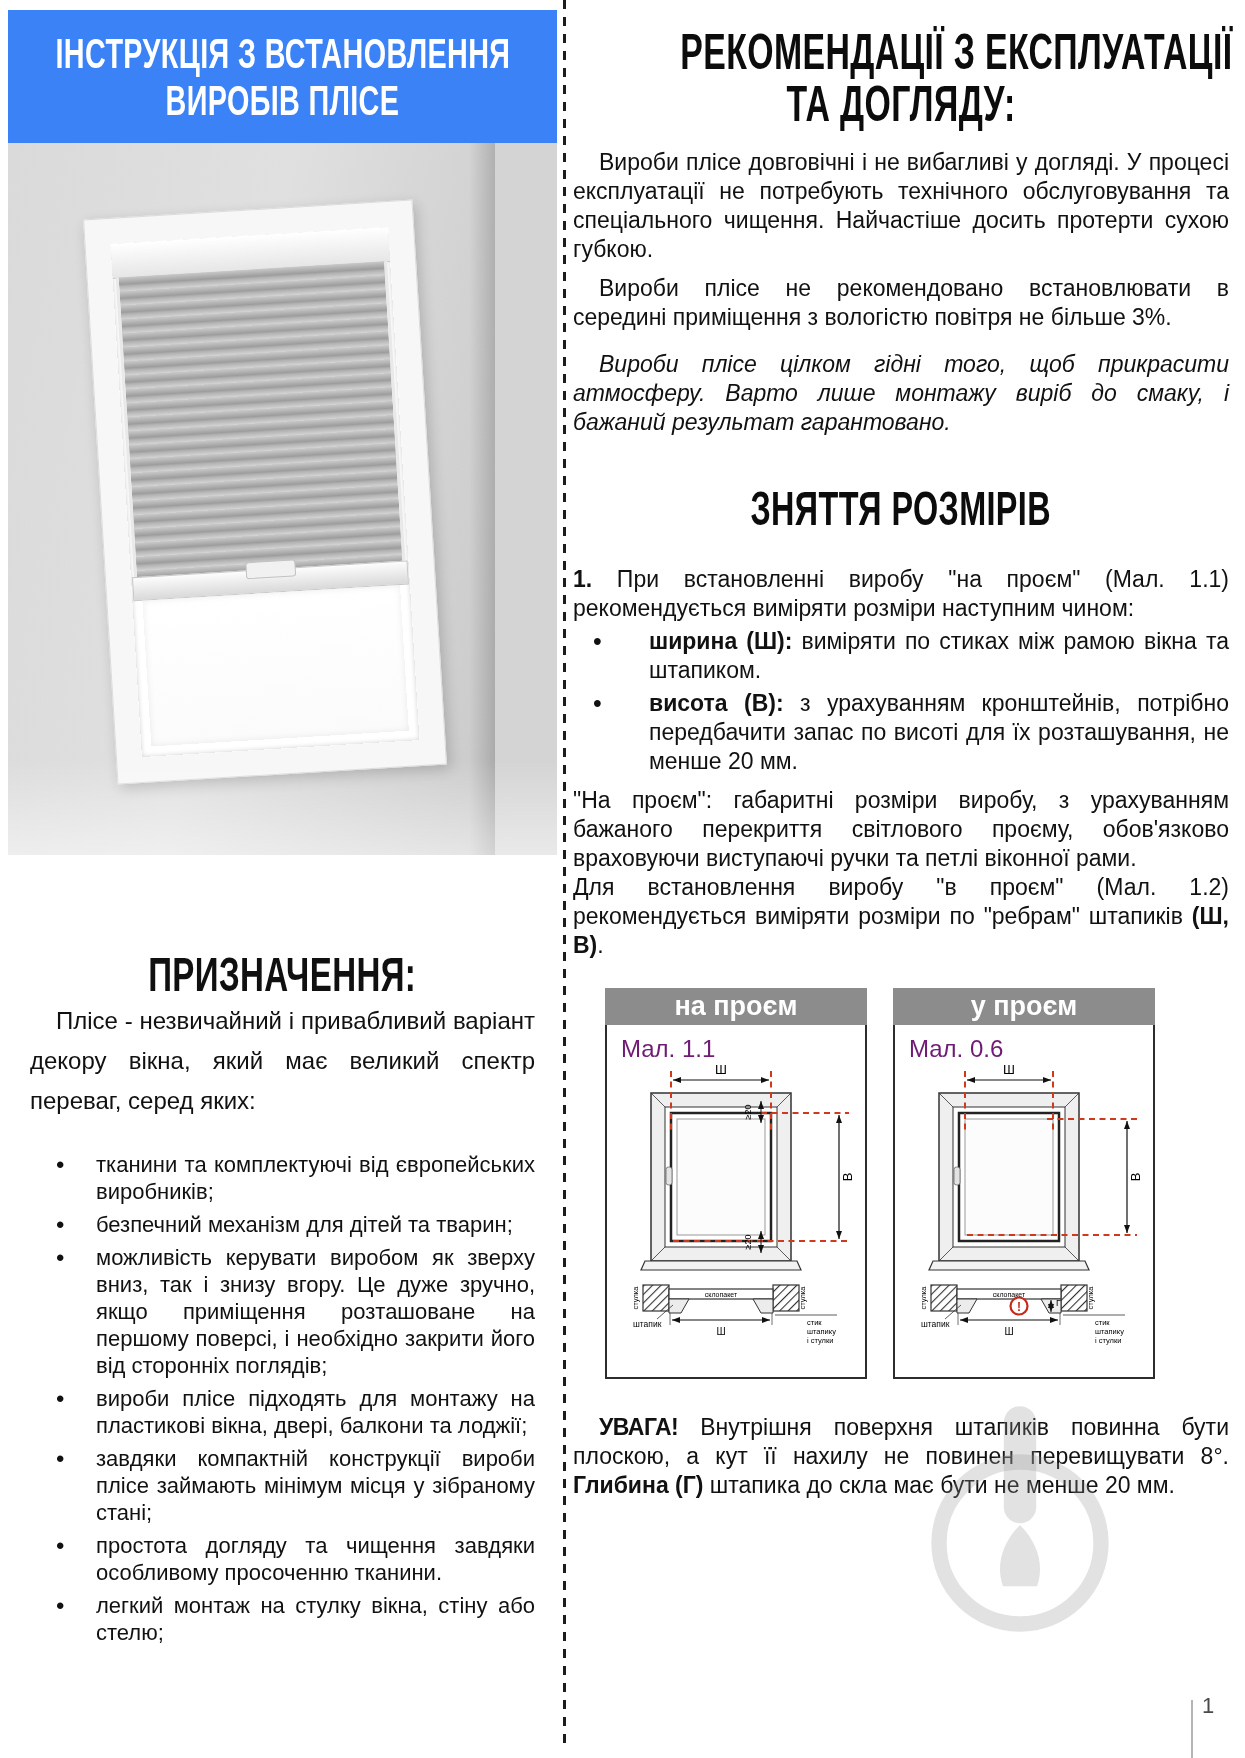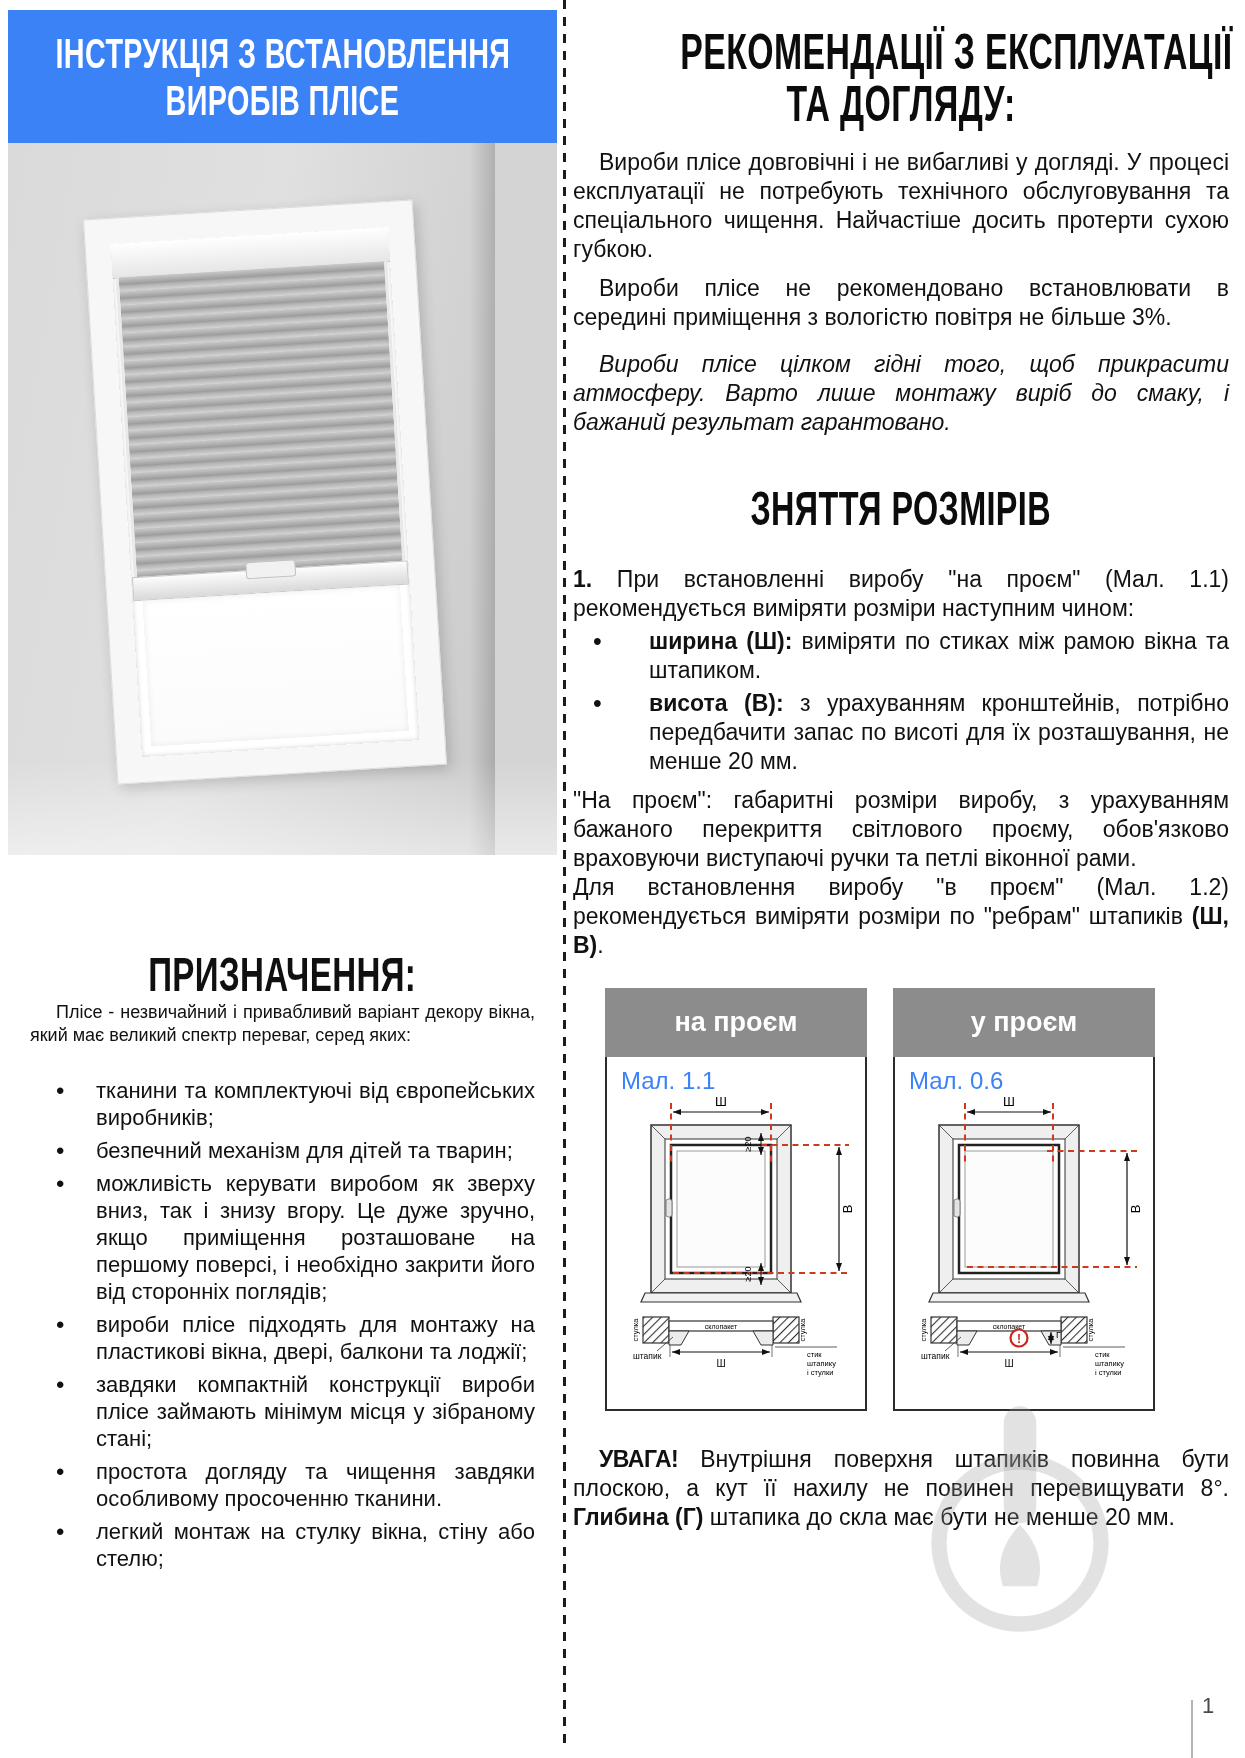--- a/index.html
+++ b/index.html
@@ -60,23 +60,23 @@
   .sec-heading .cond{font-size:45px;color:#0c0c0c;}
   .step{margin-top:30px;}
   ul.meas{list-style:none;margin:4px 0 0 0;padding:0;font-size:23px;line-height:29px;}
   ul.meas li{position:relative;padding-left:76px;margin-top:4px;text-align:justify;}
   ul.meas li::before{content:"•";position:absolute;left:20px;top:0;font-size:25px;}
   .b{font-weight:700;}
   
   .diagrams{display:flex;gap:26px;margin-top:28px;margin-left:32px;}
   .panel{width:262px;}
   .panel-header{background:#8c8c8c;color:#fff;text-align:center;font-weight:700;font-size:27px;
-                padding:19px 0;}
+                padding:3px 0;}
   .panel-body{border:2px solid #2c2c2c;border-top:none;background:#fff;position:relative;height:352px;}
-  .panel-caption{font-size:24px;color:#3b82f6;padding:10px 0 0 14px;}
+  .panel-caption{font-size:24px;color:#701a75;padding:10px 0 0 14px;}
   .panel-body svg{display:block;margin:0 auto;}
   
   .attention{margin-top:34px;}
   .att-label{font-weight:700;letter-spacing:-.5px;}
   
   .pageno-line{position:absolute;left:1191px;top:1700px;width:2px;height:58px;background:#b5b5b5;}
   .pageno{position:absolute;left:1202px;top:1693px;font-size:22px;color:#4a4a4a;}
 </style>
 </head>
 <body>
@@ -107,21 +107,21 @@
         <div class="handle-tab"></div>
         <div class="glass"></div>
       </div>
       <div class="bottom-light"></div>
     </div>
 
     <div class="purpose-heading">
       <span class="cond">ПРИЗНАЧЕННЯ:</span>
     </div>
     <div class="left-text">
-      <p class="intro body-p" style="font-size:18px;line-height:23px">Плісе - незвичайний і привабливий варіант декору вікна, який має великий спектр переваг, серед яких:</p>
+      <p class="intro body-p" style="font-size:24px;line-height:40px">Плісе - незвичайний і привабливий варіант декору вікна, який має великий спектр переваг, серед яких:</p>
       <ul class="plain">
         <li>тканини та комплектуючі від європейських виробників;</li>
         <li>безпечний механізм для дітей та тварин;</li>
         <li>можливість керувати виробом як зверху вниз, так і знизу вгору. Це дуже зручно, якщо приміщення розташоване на першому поверсі, і необхідно закрити його від сторонніх поглядів;</li>
         <li>вироби плісе підходять для монтажу на пластикові вікна, двері, балкони та лоджії;</li>
         <li>завдяки компактній конструкції вироби плісе займають мінімум місця у зібраному стані;</li>
         <li>простота догляду та чищення завдяки особливому просоченню тканини.</li>
         <li>легкий монтаж на стулку вікна, стіну або стелю;</li>
       </ul>
     </div>

